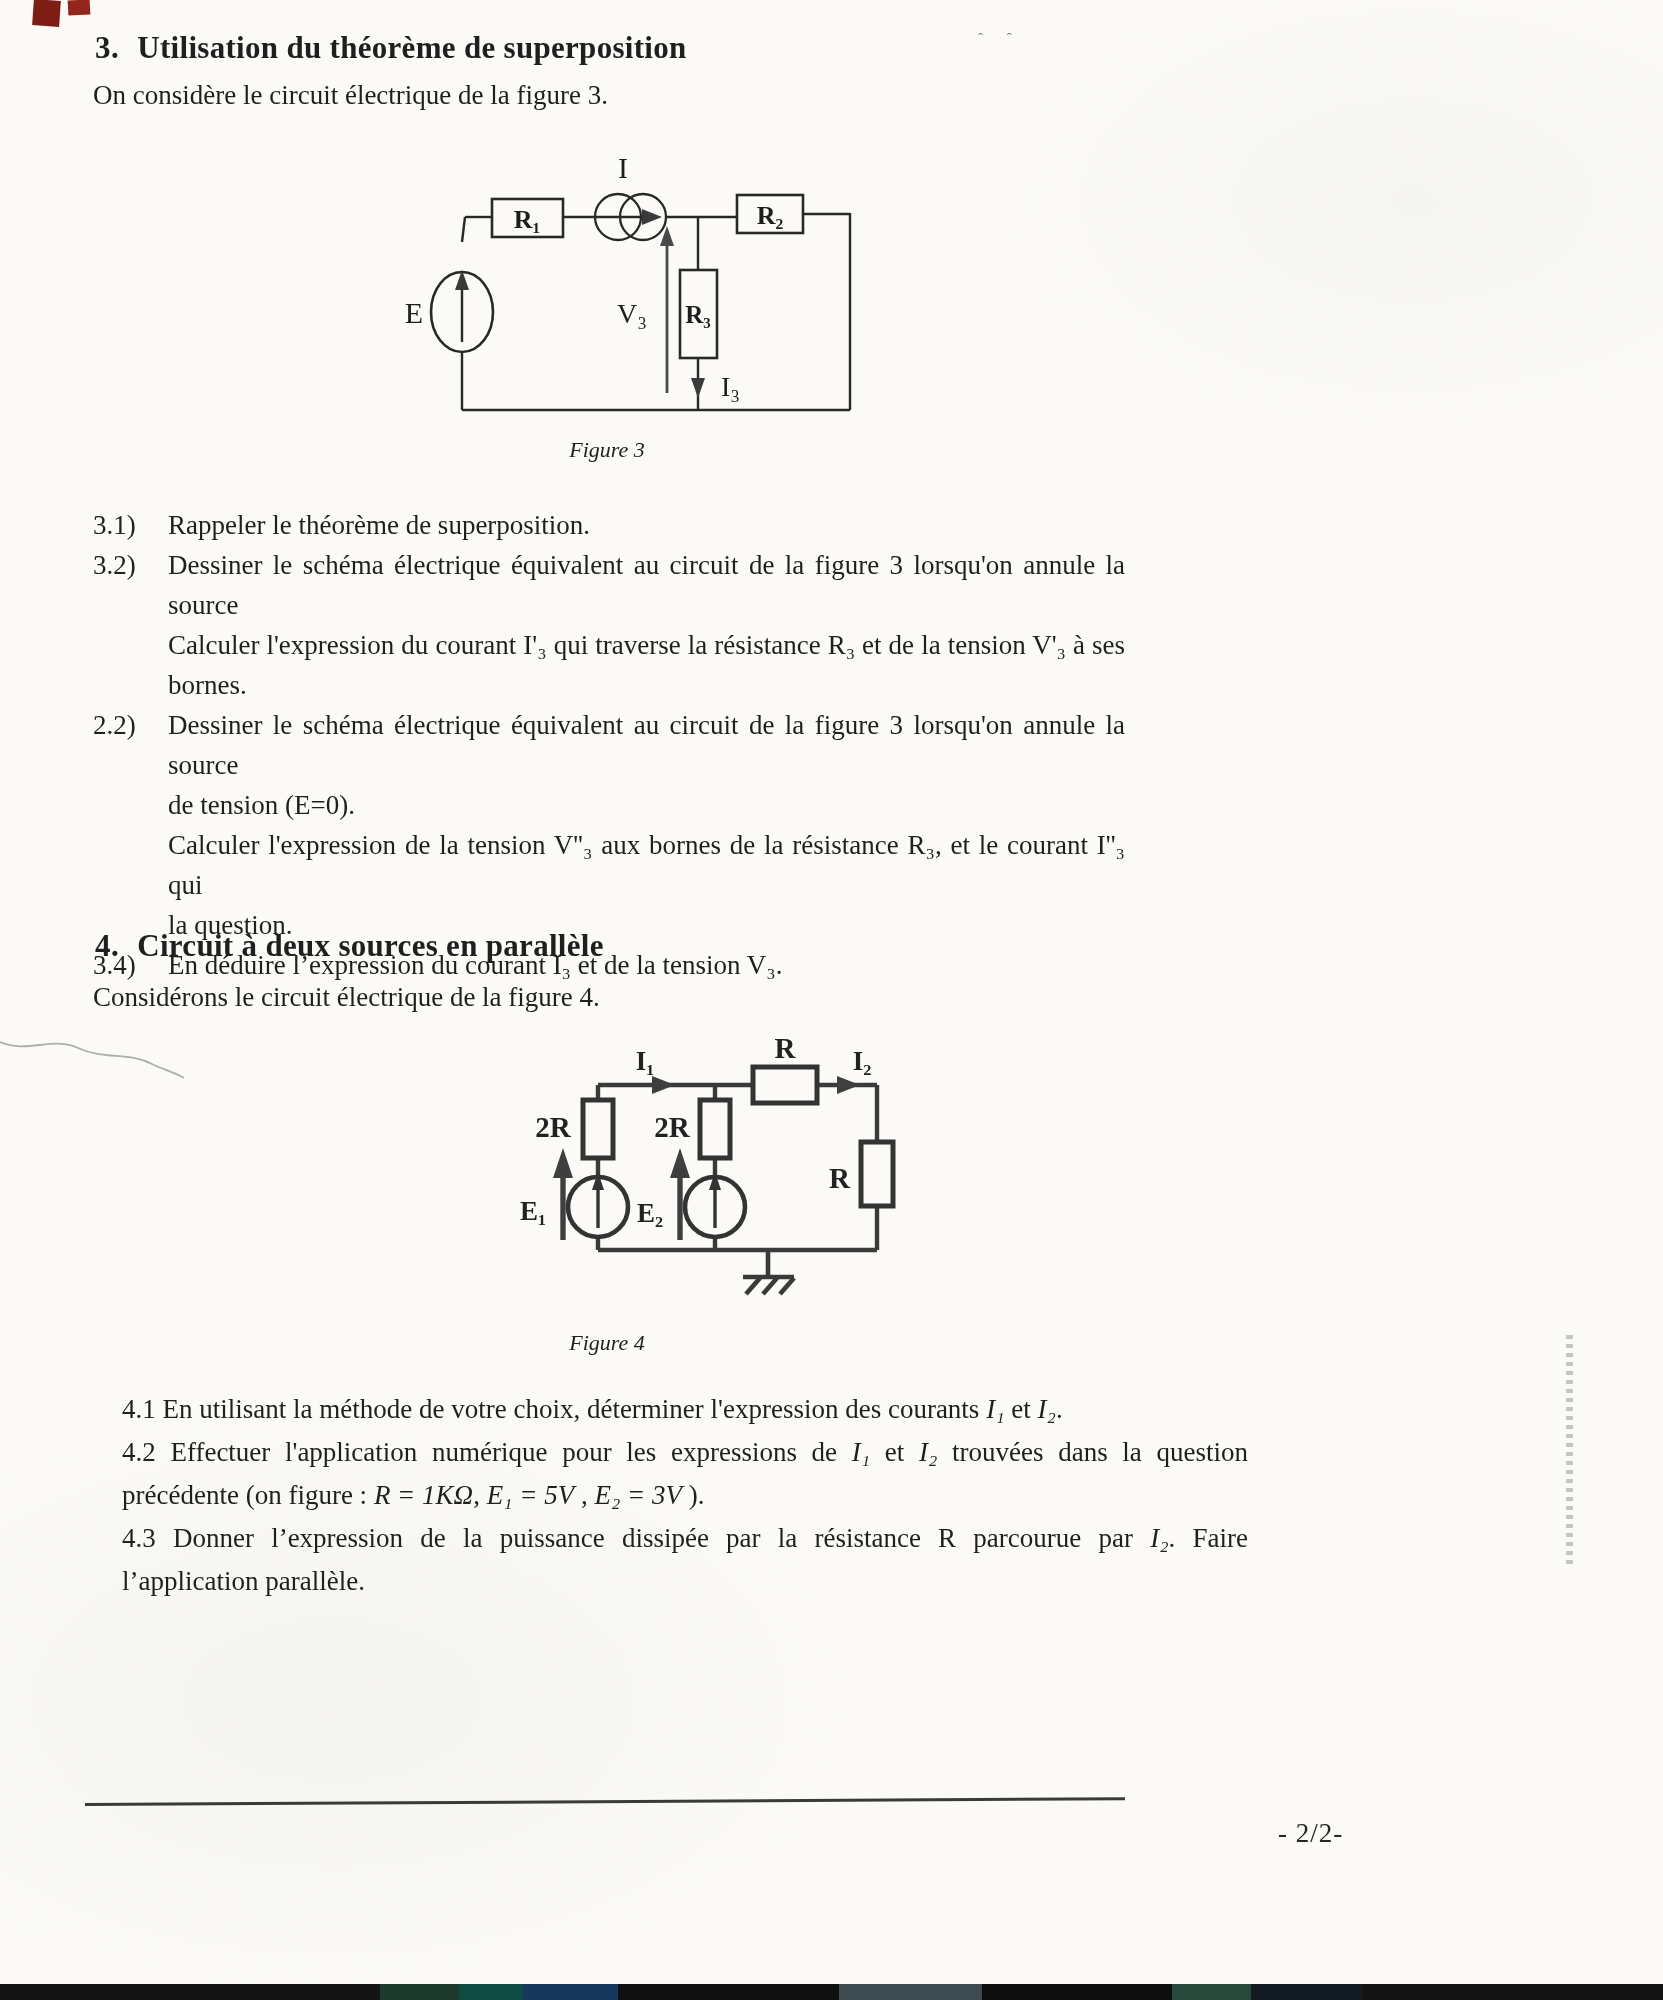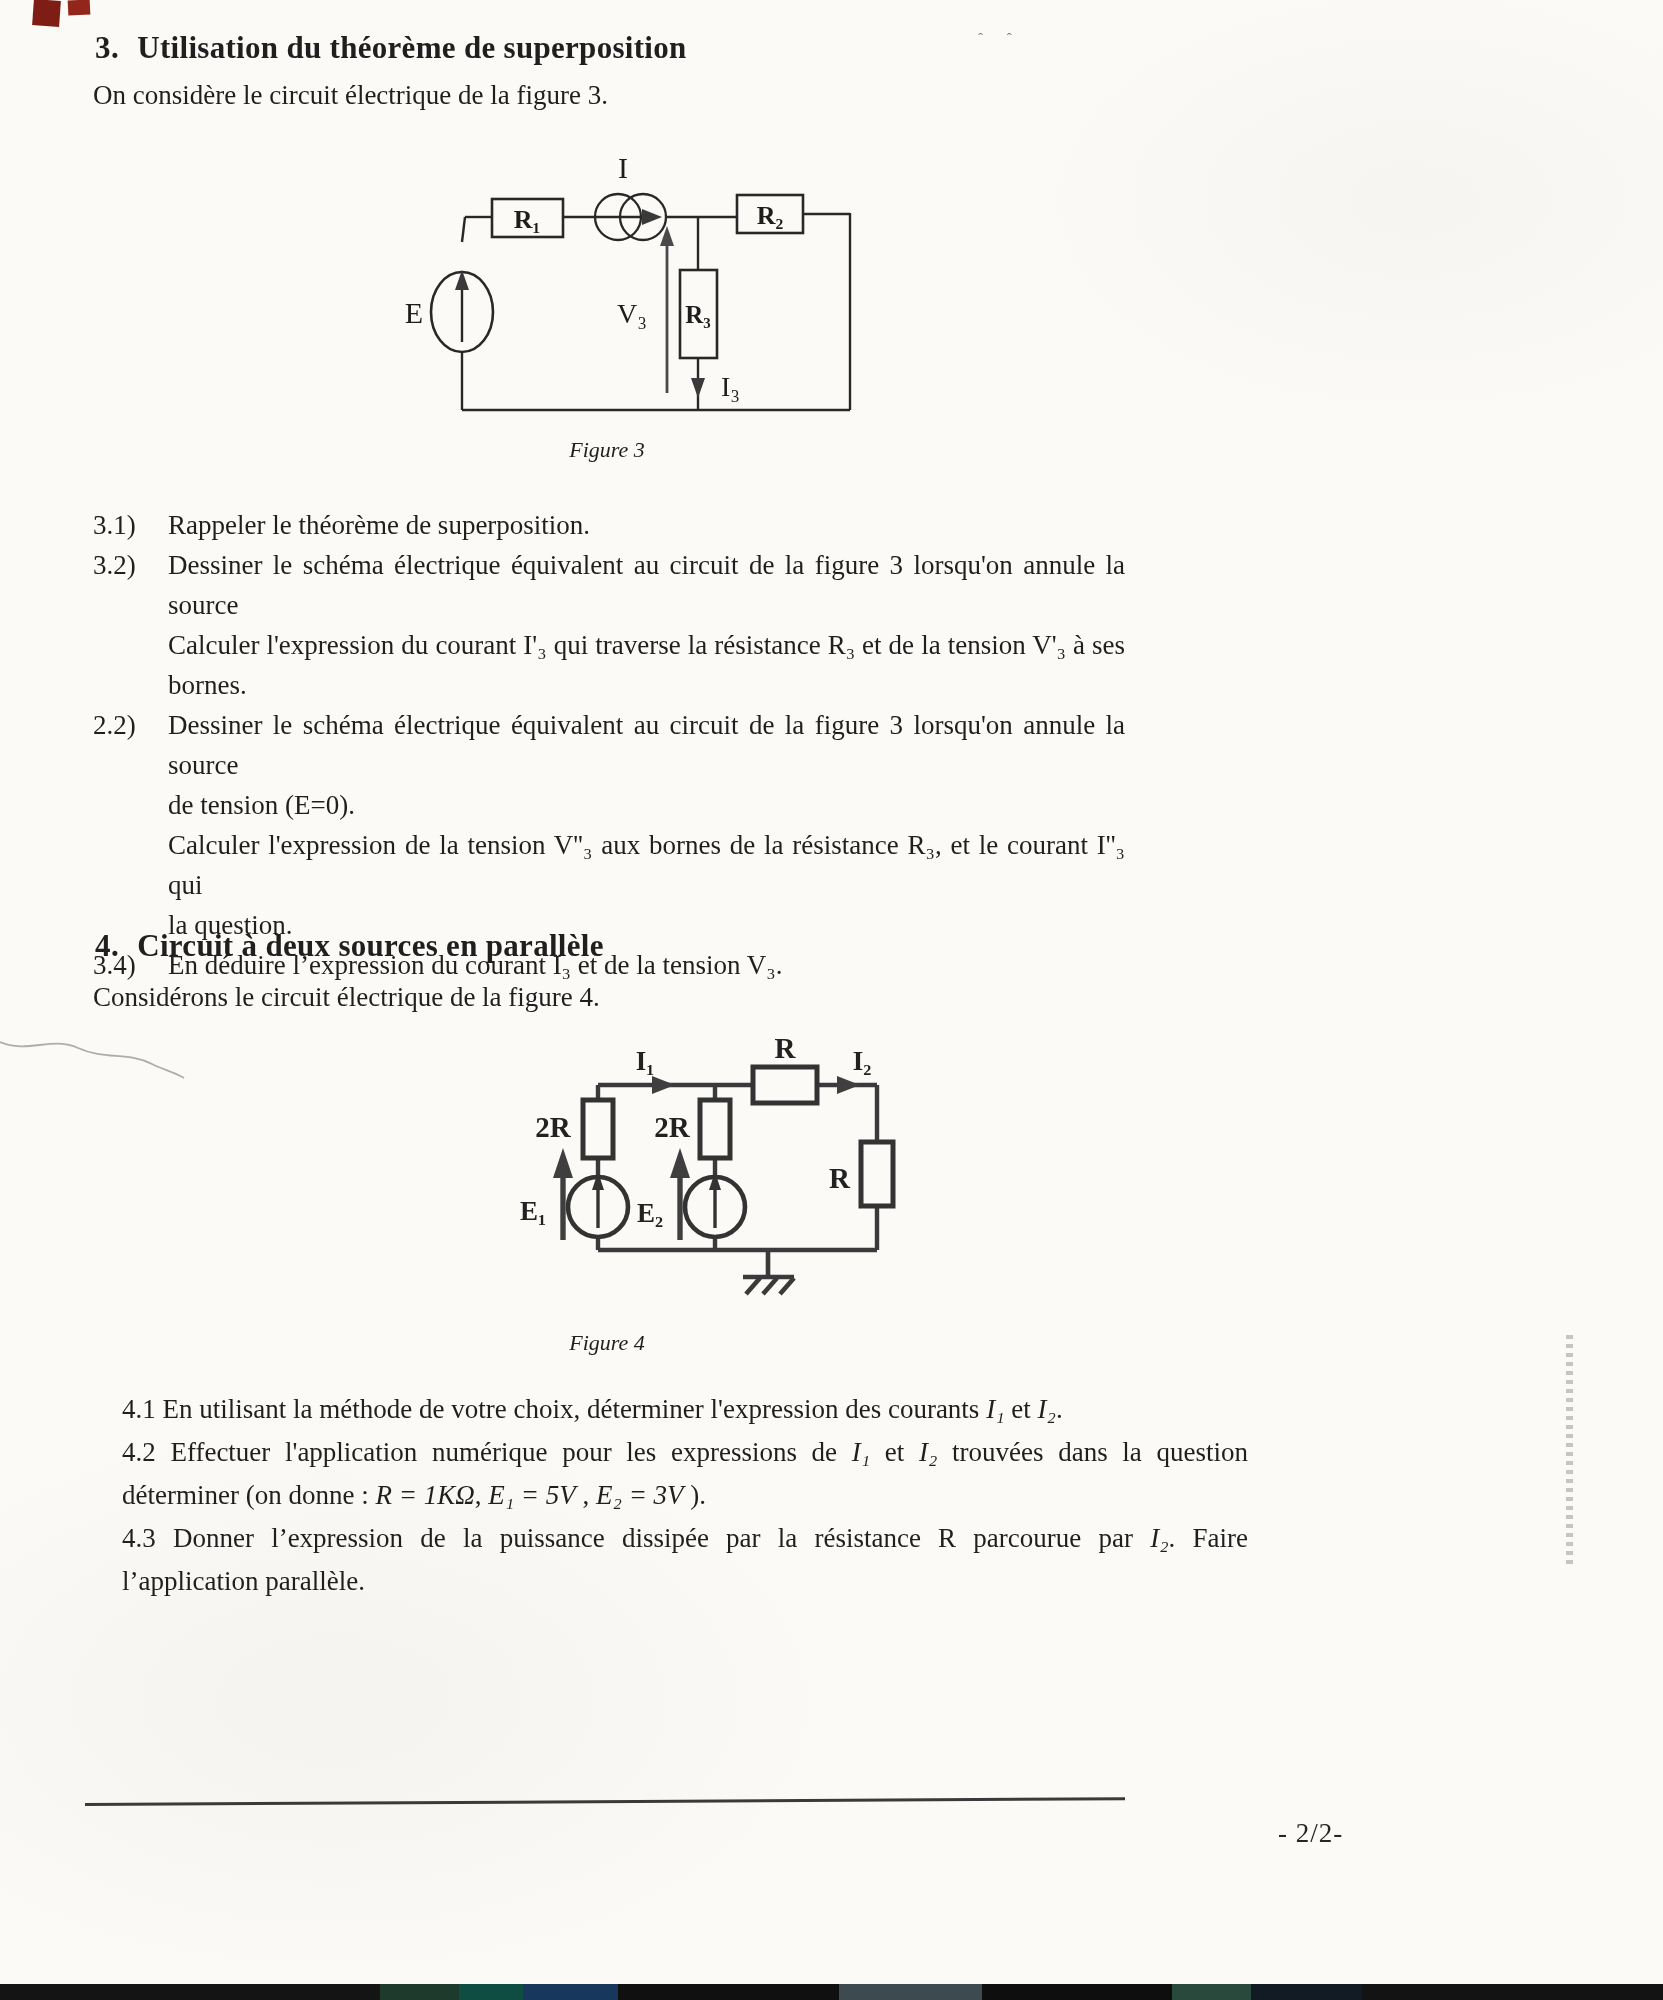--- a/index.html
+++ b/index.html
@@ -232,21 +232,21 @@
 
   <div class="abs s4" style="left:122px;top:1388px;width:1126px;">
       <div class="q-row">
         <div class="q-body">
           <div class="q-line"><span>4.1 En utilisant la méthode de votre choix, déterminer l'expression des courants </span><span class="math">I₁</span><span> et </span><span class="math">I₂</span><span>.</span></div>
         </div>
       </div>
       <div class="q-row">
         <div class="q-body">
           <div class="q-line just"><span>4.2 Effectuer l'application numérique pour les expressions de </span><span class="math">I₁</span><span> et </span><span class="math">I₂</span><span> trouvées dans la question</span></div>
-          <div class="q-line"><span>déterminer (on donne :  </span><span class="math">R = 1KΩ</span><span>,  </span><span class="math">E₁ = 5V</span><span> ,  </span><span class="math">E₂ = 3V</span><span> ).</span></div>
+          <div class="q-line"><span>précédente (on figure :  </span><span class="math">R = 1KΩ</span><span>,  </span><span class="math">E₁ = 5V</span><span> ,  </span><span class="math">E₂ = 3V</span><span> ).</span></div>
         </div>
       </div>
       <div class="q-row">
         <div class="q-body">
           <div class="q-line just"><span>4.3 Donner l’expression de la puissance dissipée par la résistance R parcourue par </span><span class="math">I₂</span><span>. Faire</span></div>
           <div class="q-line"><span>l’application parallèle.</span></div>
         </div>
       </div>
     </div>
 

